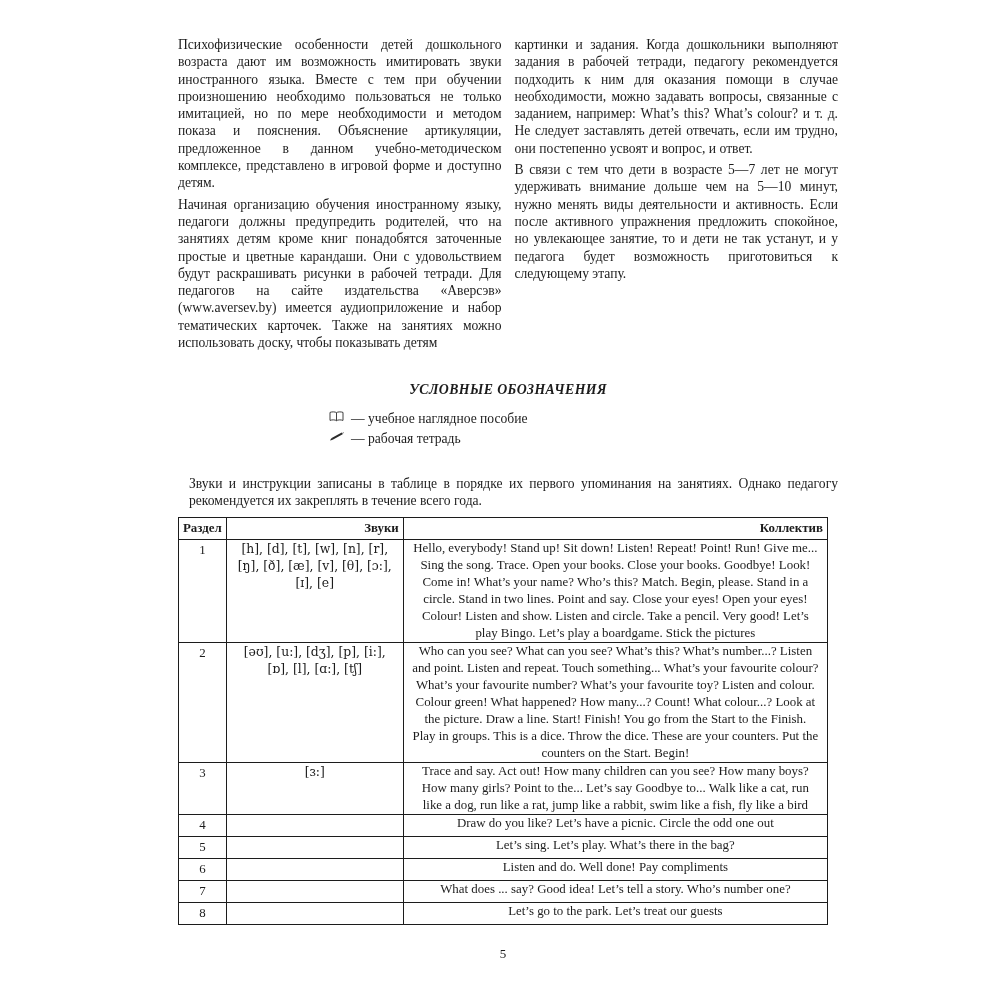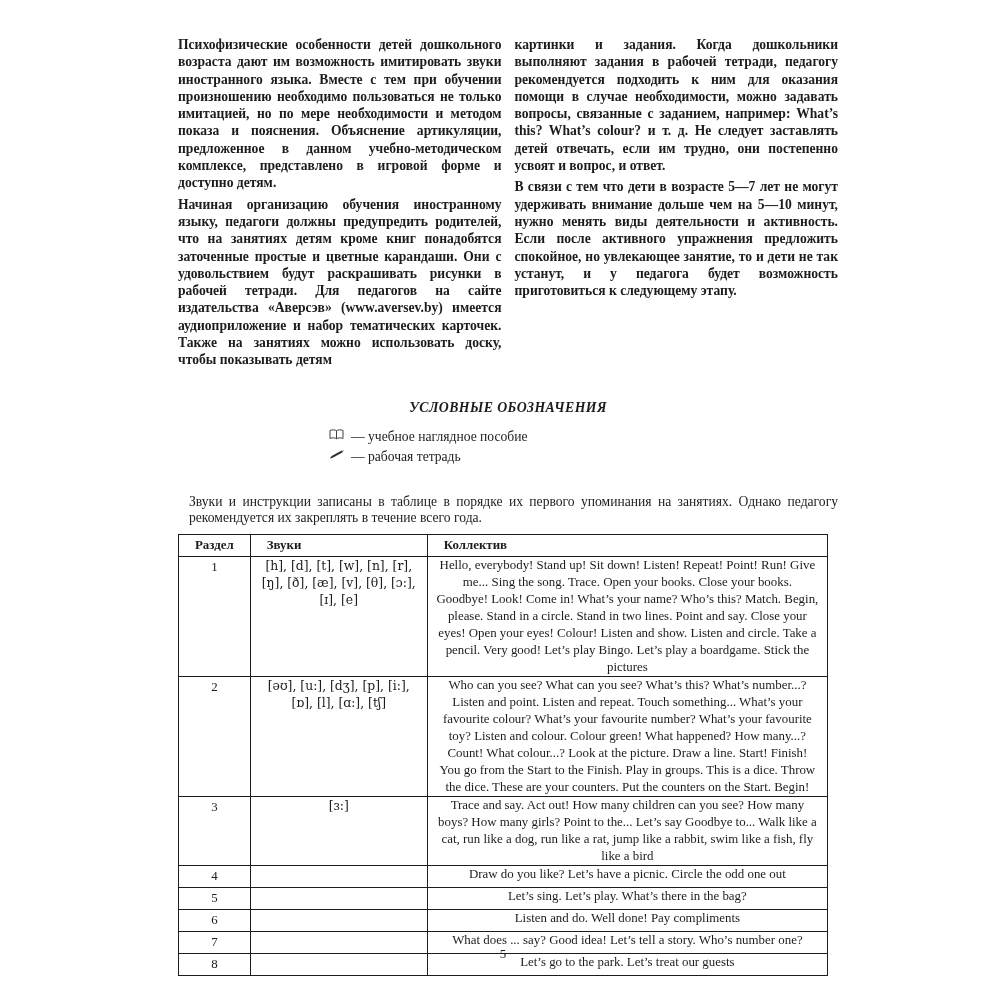--- a/index.html
+++ b/index.html
@@ -5,40 +5,40 @@
   html,body { margin:0; padding:0; }
   body {
     width:1000px; height:1000px; background:#ffffff; color:#1c1c1c;
     font-family:"Liberation Serif","DejaVu Serif",serif;
     -webkit-font-smoothing:antialiased;
   }
   .page { position:relative; width:660px; margin-left:178px; padding-top:36px; height:964px; }
 
   .two-cols { display:flex; gap:13px; }
   .col { flex:1; font-size:13.6px; line-height:17.3px; text-align:justify; }
-  .col p { margin:0 0 4px 0;font-weight:bold; }
+  .col p { margin:0 0 4px 0; }
 
   .legend-title {
     text-align:center; font-size:13.8px; font-weight:bold; font-style:italic;
     margin:27px 0 13px 0; letter-spacing:0.4px;
   }
   .legend { margin-left:150px; font-size:13.6px; }
   .legend-item { display:flex; align-items:flex-start; gap:7px; height:20px; }
   .licon { display:inline-flex; align-items:center; width:16px; justify-content:center; }
 
   .intro { margin:25px 0 0 11px; font-size:13.6px; line-height:16.8px; text-align:justify; }
 
   table.sounds-table {
     border-collapse:collapse; width:650px; margin-top:7px;
     font-size:12.9px;
   }
   .sounds-table th, .sounds-table td {
     border:1px solid #1c1c1c; vertical-align:top; line-height:17px;
   }
-  .sounds-table th { font-weight:bold; text-align:left; padding:2px 16px; }
+  .sounds-table th { font-weight:bold; text-align:right; padding:2px 4px; }
   .sounds-table td { padding:0 8px;text-align:center; }
   td.c-sec { text-align:center; width:42px; padding:2px 2px; }
   td.c-snd { width:160px; }
   .sounds-table td.c-snd { font-family:"DejaVu Serif","Liberation Serif",serif; font-size:12.4px; }
 
   .page-number {
     position:absolute; left:0; top:946px; width:650px; text-align:center; font-size:13px;
   }
 </style>
 </head>

